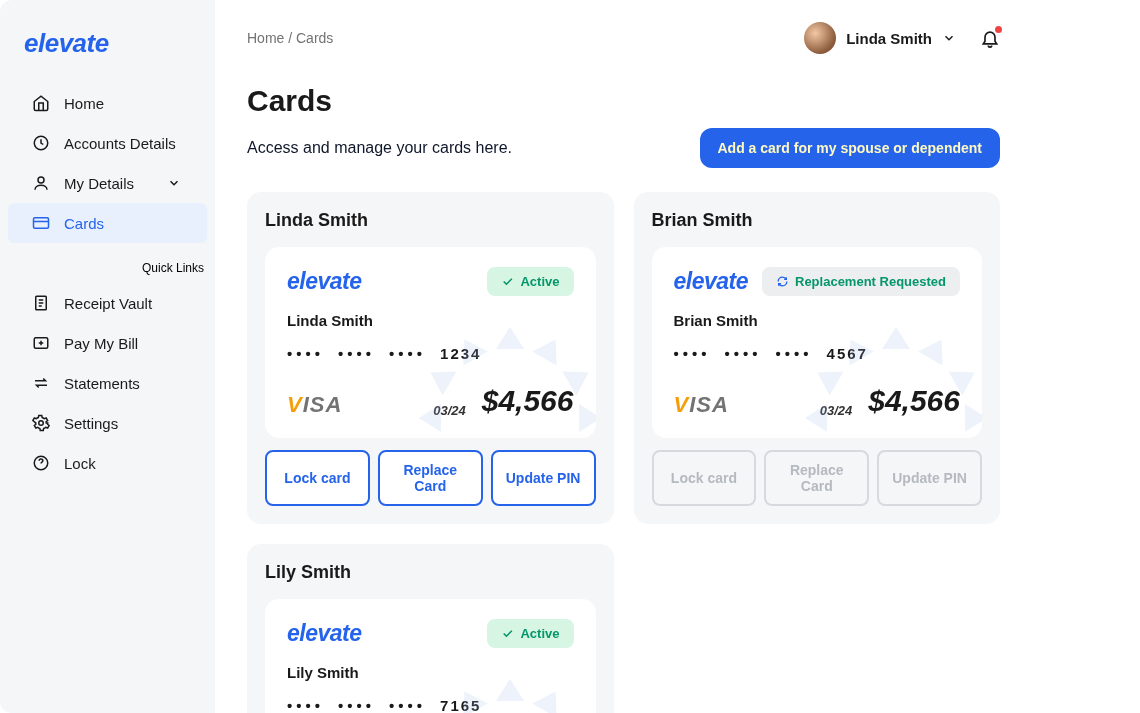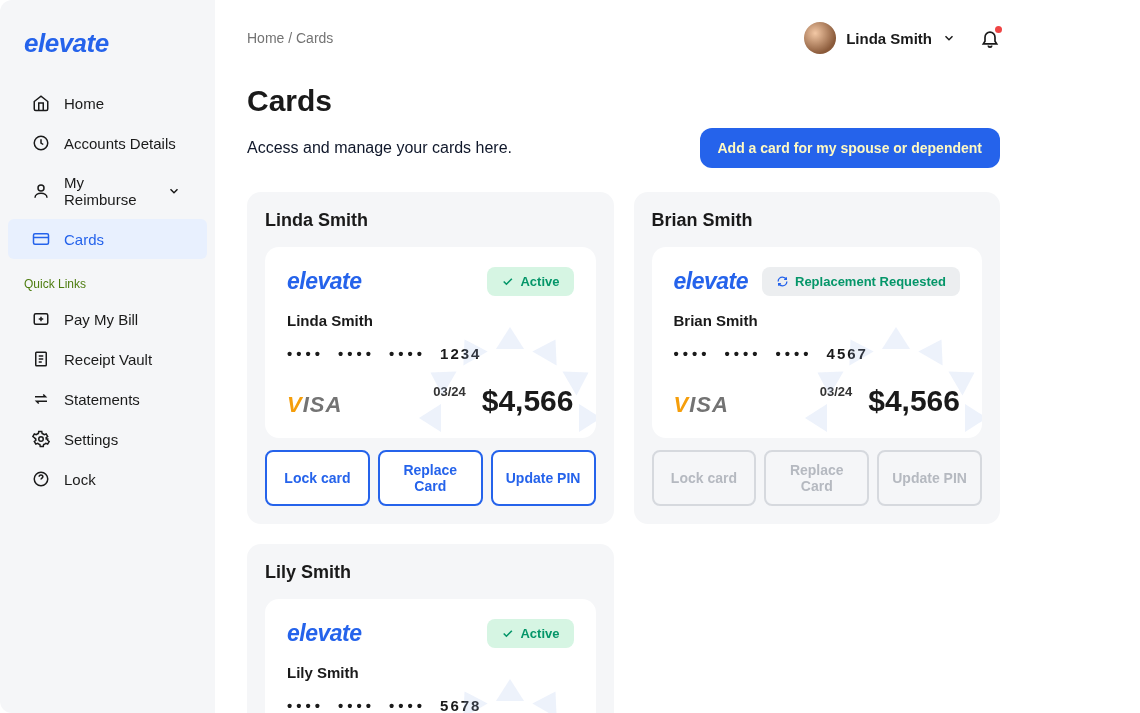--- a/index.html
+++ b/index.html
@@ -4,21 +4,21 @@
 <style>
 * { margin: 0; padding: 0; box-sizing: border-box; }
 body { font-family: -apple-system, BlinkMacSystemFont, 'Segoe UI', sans-serif; background: #fff; color: #1a1a1a; }
 .app { display: flex; width: 1032px; height: 713px; overflow: hidden; border-radius: 12px; }
 .sidebar { width: 215px; background: #f5f6f8; padding: 18px 0; display: flex; flex-direction: column; }
 .logo { font-size: 26px; font-weight: 700; color: #2563eb; padding: 10px 24px 24px; font-style: italic; letter-spacing: -0.5px; }
 .nav-item { display: flex; align-items: center; gap: 14px; padding: 11px 24px; font-size: 15px; font-weight: 500; color: #1a1a1a; cursor: pointer; margin: 0 8px; border-radius: 6px; }
 .nav-item.active { background: #e8f0fe; color: #2563eb; }
 .nav-item .chevron { margin-left: auto; }
 .nav-icon { width: 18px; height: 18px; display: flex; align-items: center; justify-content: center; flex-shrink: 0; }
-.nav-section-label { font-size: 12px; color: #4d7c0f; padding: 18px 24px 8px; }
+.nav-section-label { font-size: 12px; color: #000000; padding: 18px 11px 8px; text-align: right; }
 .main { flex: 1; padding: 22px 32px; overflow-y: auto; }
 .topbar { display: flex; align-items: center; justify-content: space-between; margin-bottom: 30px; }
 .breadcrumb { font-size: 14px; color: #737373; }
 .user-area { display: flex; align-items: center; gap: 24px; }
 .user-chip { display: flex; align-items: center; gap: 10px; cursor: pointer; }
 .avatar { width: 32px; height: 32px; border-radius: 50%; background: radial-gradient(circle at 35% 35%, #f3c8a5 0%, #8a5a3a 70%); }
 .user-name { font-size: 15px; font-weight: 600; }
 .bell-wrap { position: relative; cursor: pointer; }
 .bell-dot { position: absolute; top: -2px; right: -2px; width: 7px; height: 7px; background: #ef4444; border-radius: 50%; }
 .page-title { font-size: 30px; font-weight: 800; margin-bottom: 10px; }
@@ -36,21 +36,21 @@
 .badge.replacement { background: #eceef0; color: #059669; }
 .badge.replacement .badge-icon { color: #2563eb; }
 .holder-name { font-size: 15px; font-weight: 700; margin-bottom: 16px; }
 .card-number { display: flex; align-items: center; gap: 14px; font-size: 15px; font-weight: 700; margin-bottom: 22px; letter-spacing: 2px; }
 .card-number .dots { letter-spacing: 4px; }
 .card-bottom { display: flex; align-items: flex-end; justify-content: space-between; }
 .visa-mark { font-size: 22px; font-weight: 800; color: #737373; font-style: italic; letter-spacing: 1px; }
 .visa-mark::first-letter { color: #f59e0b; }
 .exp { font-size: 13px; font-weight: 600; color: #333; margin-right: 10px; }
 .balance { font-size: 30px; font-weight: 700; }
-.right-stack { display: flex; align-items: flex-start; gap: 6px; }
+.right-stack { display: flex; align-items: flex-end; gap: 6px; font-style: italic; }
 .card-actions { display: grid; grid-template-columns: 1fr 1fr 1fr; gap: 8px; margin-top: 12px; }
 .btn-outline { background: #fff; border: 2px solid #2563eb; color: #2563eb; font-size: 14px; font-weight: 700; padding: 10px 6px; border-radius: 8px; cursor: pointer; }
 .btn-outline.disabled { border-color: #d6d9de; color: #b5b9c0; background: #f5f6f8; cursor: not-allowed; }
 .card-bg-deco { position: absolute; right: -30px; top: 60px; width: 230px; height: 230px; opacity: 0.18; pointer-events: none; }
 .tri { position: absolute; width: 0; height: 0; border-left: 14px solid transparent; border-right: 14px solid transparent; border-bottom: 22px solid #9ab6ea; }
 svg { display: block; }
 </style>
 </head>
 <body>
 
@@ -76,21 +76,21 @@
         </span>
       <span>Accounts Details</span>
     </div>
     <div class="nav-item">
       <span class="nav-icon">
           <svg width="18" height="18" viewBox="0 0 24 24" fill="none" stroke="currentColor" stroke-width="2">
             <circle cx="12" cy="8" r="4"></circle>
             <path d="M4 21c0-4 4-6 8-6s8 2 8 6"></path>
           </svg>
         </span>
-      <span>My Reimburse</span>
+      <span>My Details</span>
       <span class="chevron nav-icon">
           <svg width="14" height="14" viewBox="0 0 24 24" fill="none" stroke="currentColor" stroke-width="2.5">
             <path d="M6 9l6 6 6-6"></path>
           </svg>
         </span>
     </div>
     <div class="nav-item active">
       <span class="nav-icon">
           <svg width="18" height="18" viewBox="0 0 24 24" fill="none" stroke="currentColor" stroke-width="2">
             <rect x="2" y="5" width="20" height="14" rx="2"></rect>
@@ -98,34 +98,34 @@
           </svg>
         </span>
       <span>Cards</span>
     </div>
 
     <div class="nav-section-label">Quick Links</div>
 
     <div class="nav-item">
       <span class="nav-icon">
           <svg width="18" height="18" viewBox="0 0 24 24" fill="none" stroke="currentColor" stroke-width="2">
+            <rect x="5" y="3" width="14" height="18" rx="1"></rect>
+            <path d="M9 8h6M9 12h6M9 16h4"></path>
+          </svg>
+        </span>
+      <span>Receipt Vault</span>
+    </div>
+    <div class="nav-item">
+      <span class="nav-icon">
+          <svg width="18" height="18" viewBox="0 0 24 24" fill="none" stroke="currentColor" stroke-width="2">
             <rect x="3" y="5" width="18" height="14" rx="2"></rect>
             <path d="M12 9v6M9 12h6"></path>
           </svg>
         </span>
       <span>Pay My Bill</span>
-    </div>
-    <div class="nav-item">
-      <span class="nav-icon">
-          <svg width="18" height="18" viewBox="0 0 24 24" fill="none" stroke="currentColor" stroke-width="2">
-            <rect x="5" y="3" width="14" height="18" rx="1"></rect>
-            <path d="M9 8h6M9 12h6M9 16h4"></path>
-          </svg>
-        </span>
-      <span>Receipt Vault</span>
     </div>
     <div class="nav-item">
       <span class="nav-icon">
           <svg width="18" height="18" viewBox="0 0 24 24" fill="none" stroke="currentColor" stroke-width="2">
             <path d="M4 9h14l-3-3M20 15H6l3 3"></path>
           </svg>
         </span>
       <span>Statements</span>
     </div>
     <div class="nav-item">
@@ -285,19 +285,19 @@
                   </svg>
                 </span>
                 <span>Active</span>
               </div>
             </div>
             <div class="holder-name">Lily Smith</div>
             <div class="card-number">
               <span class="dots">••••</span>
               <span class="dots">••••</span>
               <span class="dots">••••</span>
-              <span>5678</span>
+              <span>7165</span>
             </div>
           </div>
         </div>
       </div>
   </main>
 </div>
 
 </body></html>

